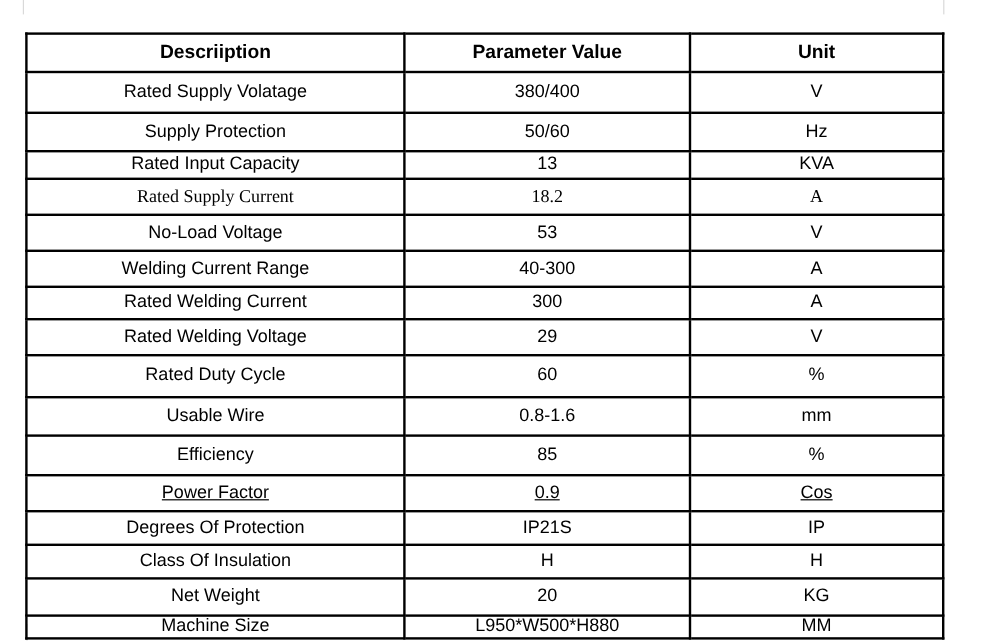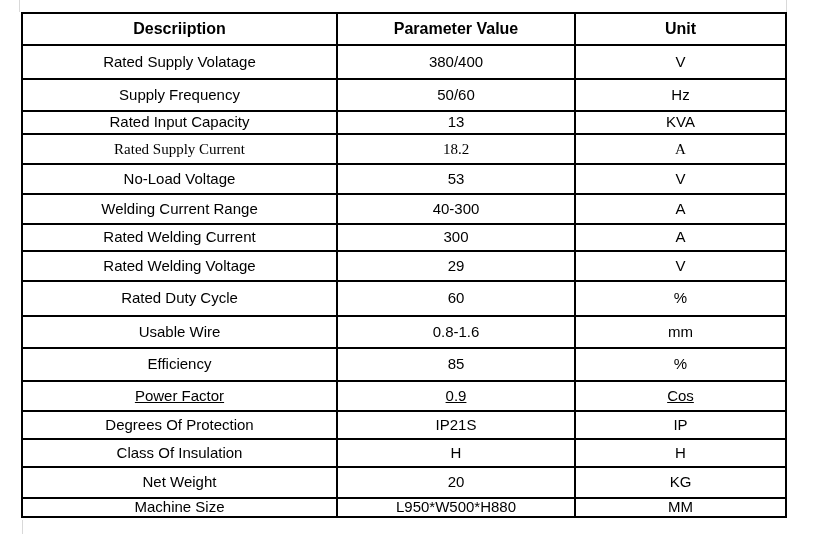--- a/index.html
+++ b/index.html
@@ -15,21 +15,21 @@
     height: 534px;
     position: relative;
     overflow: hidden;
     background: var(--background);
     color: var(--text);
     font-family: "Liberation Sans", "DejaVu Sans", sans-serif;
   }
   .spec-table {
     position: absolute;
     left: 21px;
-    top: 12px;
+    top: 27px;
     width: 764px;
     border-collapse: collapse;
     table-layout: fixed;
   }
   .spec-table th, .spec-table td {
     border: 2px solid var(--border);
     text-align: center;
     vertical-align: middle;
     padding: 0;
     font-size: 15px;
@@ -90,21 +90,21 @@
       <th>Unit</th>
     </tr>
   </thead>
   <tbody>
     <tr>
       <td>Rated Supply Volatage</td>
       <td>380/400</td>
       <td>V</td>
     </tr>
     <tr>
-      <td>Supply Frequency</td>
+      <td>Supply Protection</td>
       <td>50/60</td>
       <td>Hz</td>
     </tr>
     <tr>
       <td>Rated Input Capacity</td>
       <td>13</td>
       <td>KVA</td>
     </tr>
     <tr>
       <td>Rated Supply Current</td>

